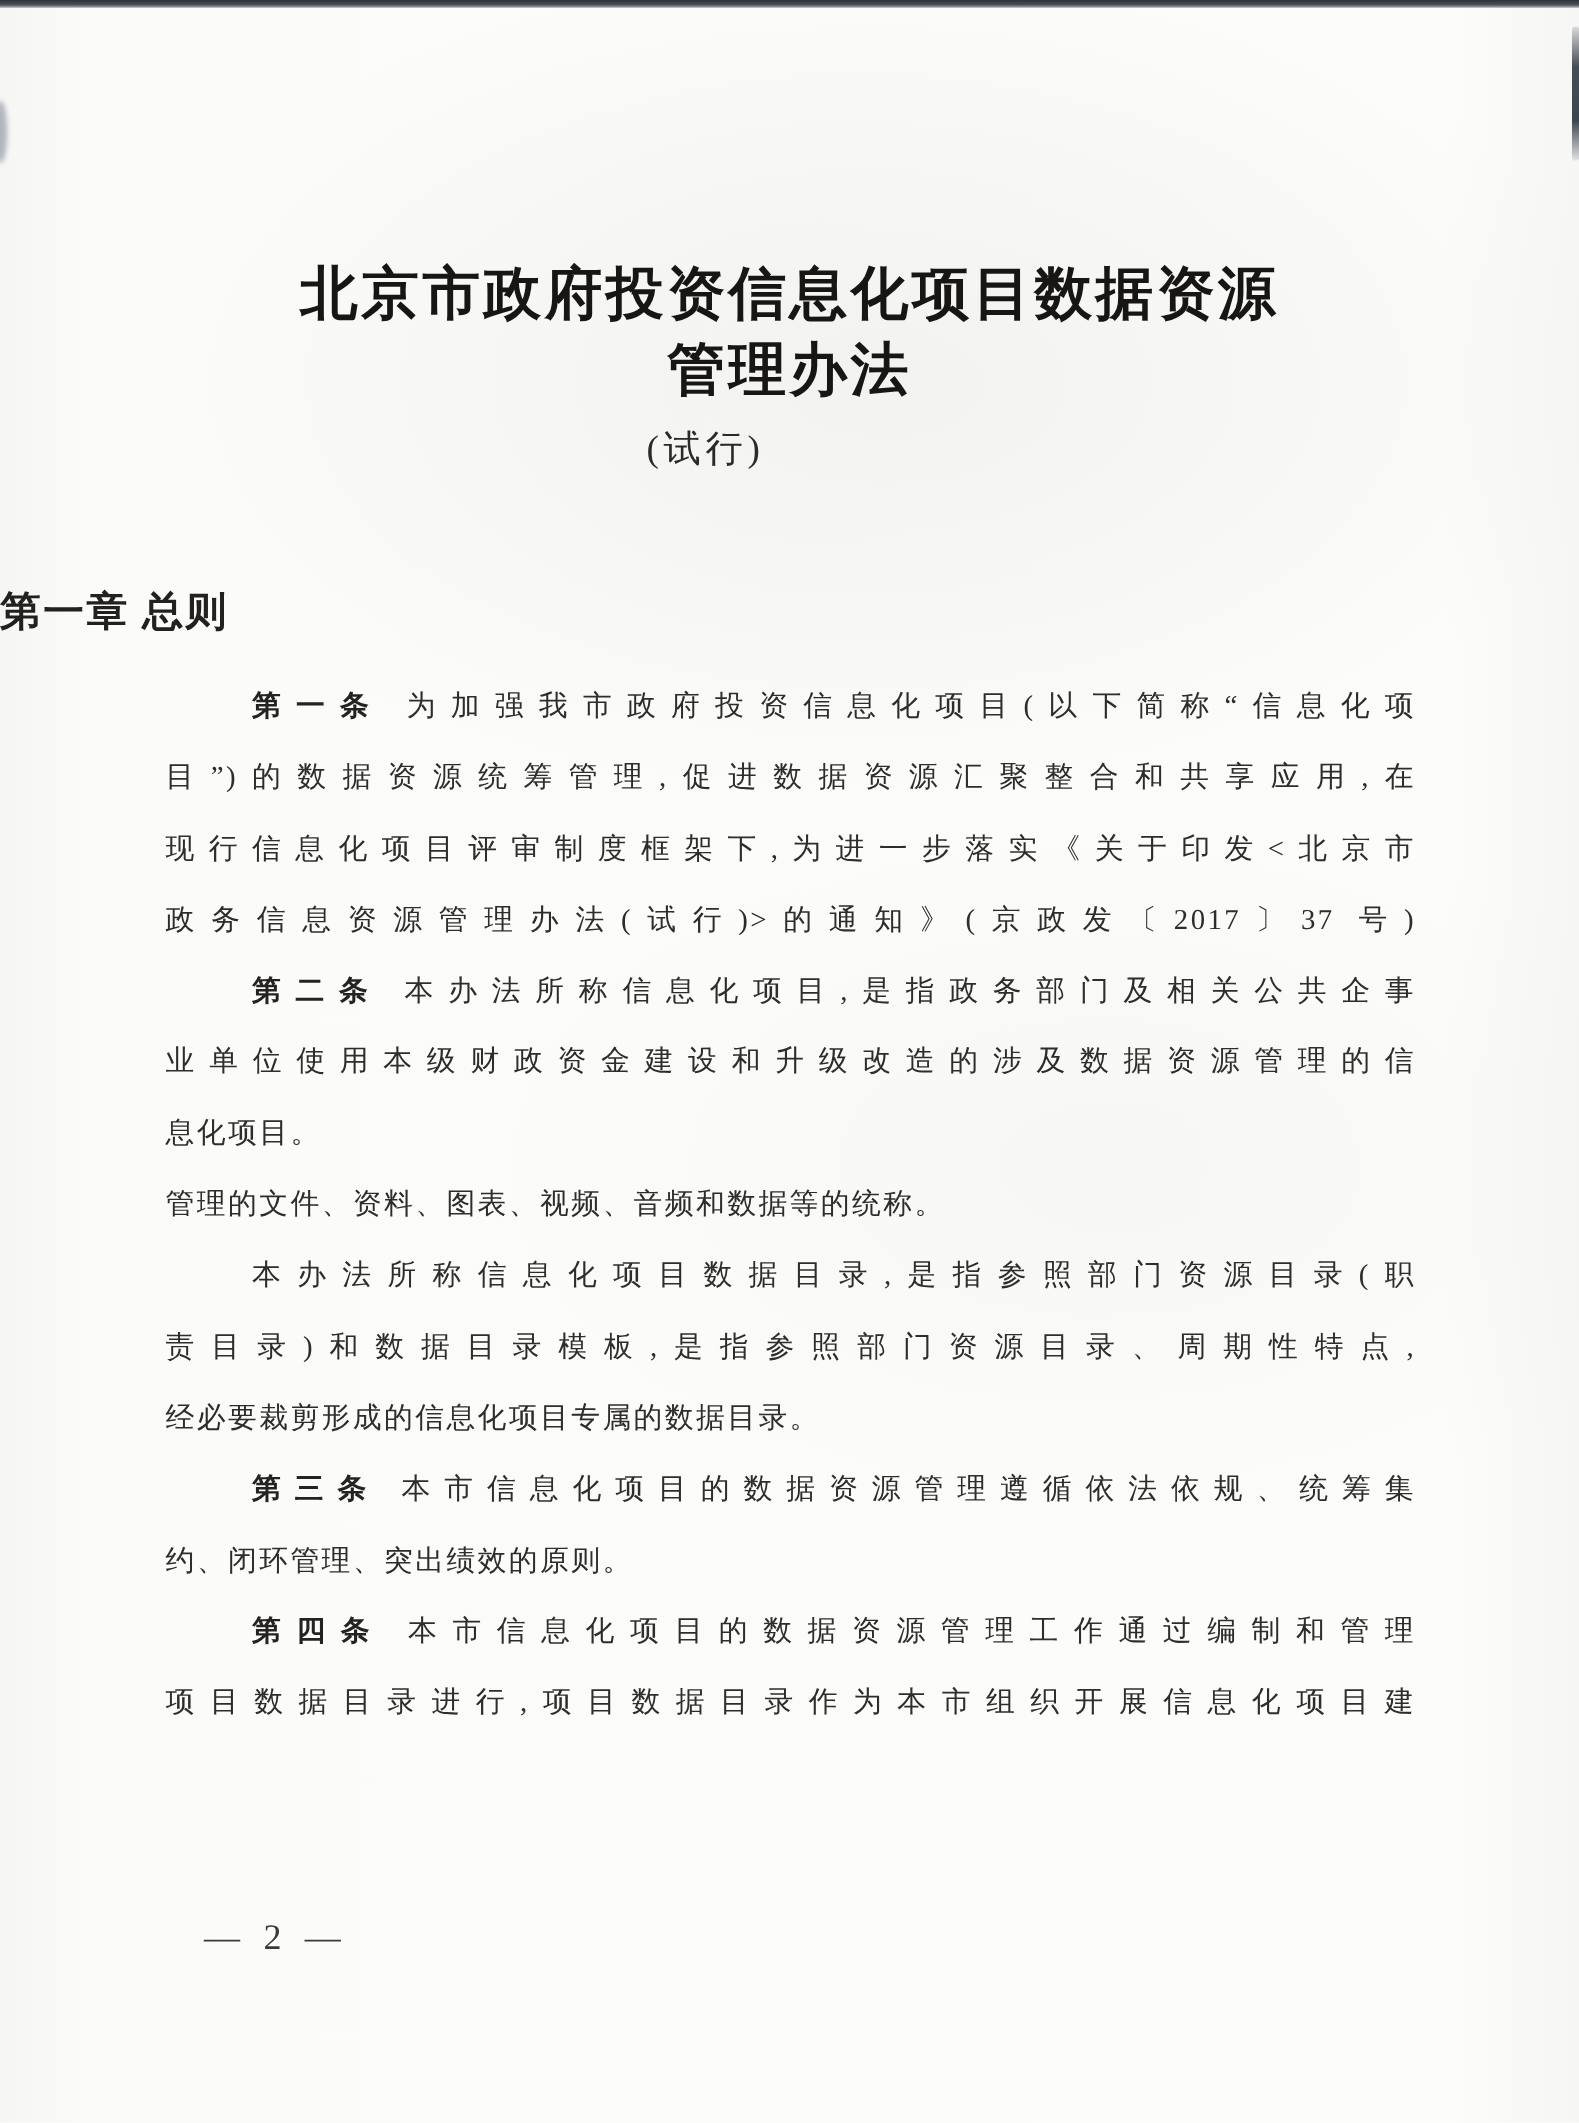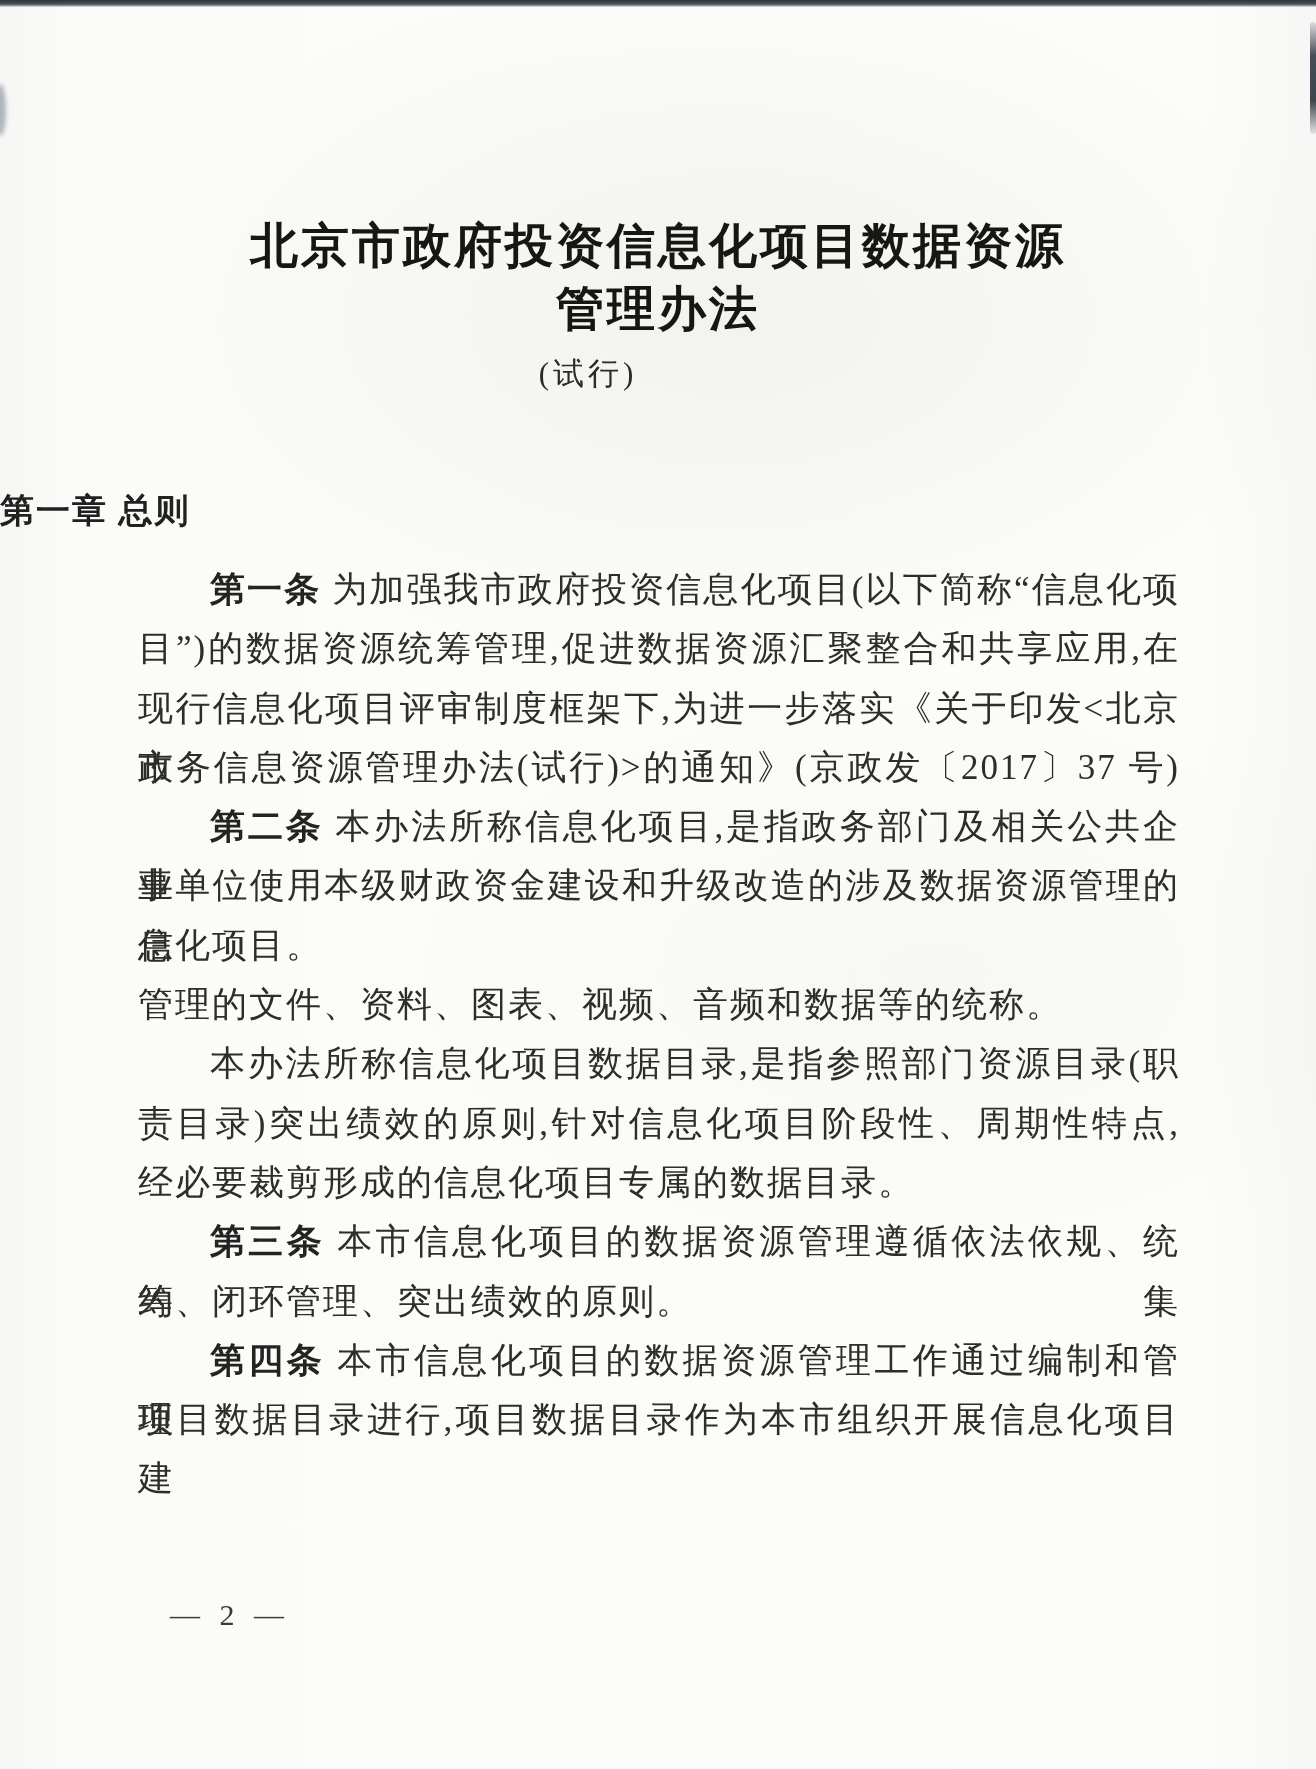--- a/index.html
+++ b/index.html
@@ -75,21 +75,21 @@
     color: #222120;
   }
   .body-text {
     position: absolute;
     left: 138px; top: 560px;
     width: 1042px;
   }
   .line {
     height: 59.3px;
     line-height: 59.3px;
-    font-size: 35px;
+    font-size: 24px;
     letter-spacing: 2px;
     white-space: nowrap;
     color: #2e2d2a;
   }
   .line.fill {
     white-space: normal;
     text-align: justify;
     text-align-last: justify;
     text-justify: inter-character;
   }
@@ -123,21 +123,21 @@
   <div class="body-text" id="body-lines">
       <div class="line fill indent"><b class="lead">第一条</b> 为加强我市政府投资信息化项目(以下简称“信息化项</div>
       <div class="line fill">目”)的数据资源统筹管理,促进数据资源汇聚整合和共享应用,在</div>
       <div class="line fill">现行信息化项目评审制度框架下,为进一步落实《关于印发&lt;北京市</div>
       <div class="line fill">政务信息资源管理办法(试行)&gt;的通知》(京政发〔2017〕37 号)</div>
       <div class="line fill indent"><b class="lead">第二条</b> 本办法所称信息化项目,是指政务部门及相关公共企事</div>
       <div class="line fill">业单位使用本级财政资金建设和升级改造的涉及数据资源管理的信</div>
       <div class="line">息化项目。</div>
       <div class="line">管理的文件、资料、图表、视频、音频和数据等的统称。</div>
       <div class="line fill indent">本办法所称信息化项目数据目录,是指参照部门资源目录(职</div>
-      <div class="line fill">责目录)突出绩效的原则,针对信息化项目阶段性、周期性特点,</div>
+      <div class="line fill">责目录)和数据目录模板,是指参照部门资源目录、周期性特点,</div>
       <div class="line">经必要裁剪形成的信息化项目专属的数据目录。</div>
       <div class="line fill indent"><b class="lead">第三条</b> 本市信息化项目的数据资源管理遵循依法依规、统筹集</div>
       <div class="line">约、闭环管理、突出绩效的原则。</div>
       <div class="line fill indent"><b class="lead">第四条</b> 本市信息化项目的数据资源管理工作通过编制和管理</div>
       <div class="line fill">项目数据目录进行,项目数据目录作为本市组织开展信息化项目建</div>
     </div>
 
   <div class="page-number">— 2 —</div>
 </div>
 

